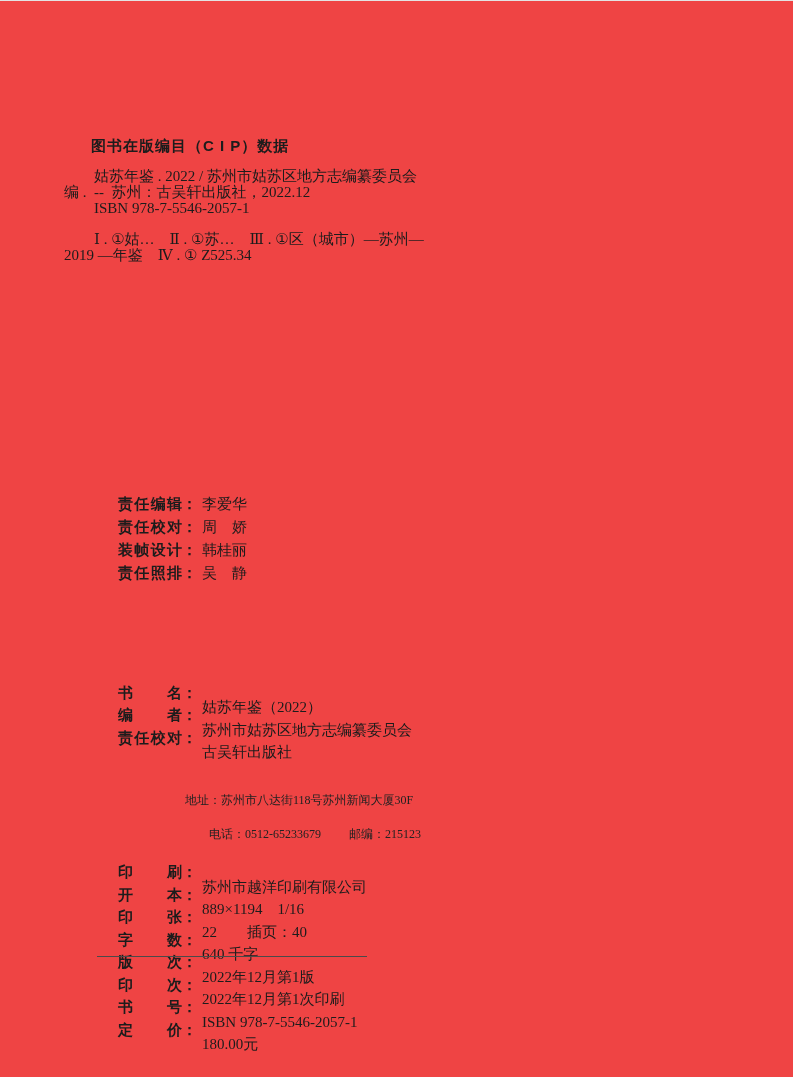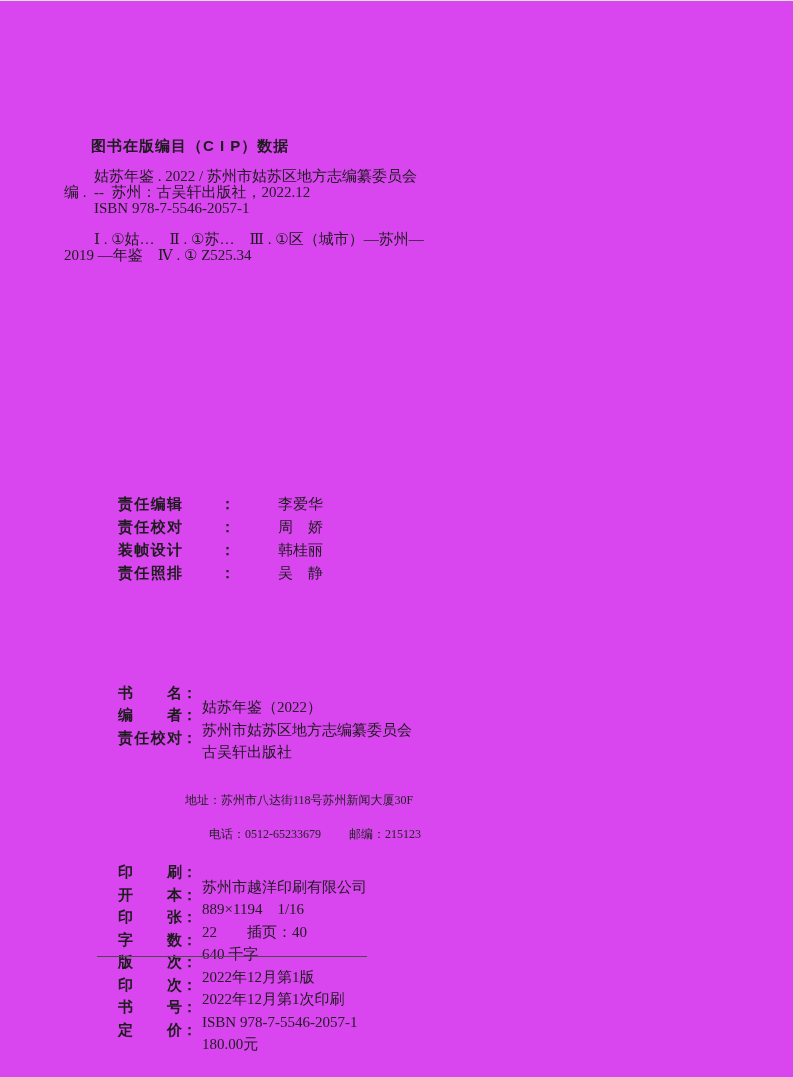--- a/index.html
+++ b/index.html
@@ -4,21 +4,21 @@
 <style>
   html, body {
     margin: 0;
     padding: 0;
     background: #ffffff;
   }
   .page {
     position: relative;
     width: 793px;
     height: 1077px;
-    background: #d946ef;
+    background: #ef4444;
     color: #1c1c1c;
     font-family: "Liberation Serif", "DejaVu Serif", serif;
     overflow: hidden;
   }
   .top-edge {
     position: absolute;
     top: 0; left: 0; right: 0;
     height: 1px;
     background: #e3e3e3;
   }
@@ -70,21 +70,20 @@
   .staff {
     position: absolute;
     left: 118px;
     top: 466px;
     font-size: 15px;
   }
   .staff .row {
     display: flex;
     align-items: baseline;
     height: 23px;
-    gap: 38px;
   }
 
   .pub {
     position: absolute;
     left: 118px;
     top: 682px;
     font-size: 15px;
   }
   .pub .row {
     display: flex;

